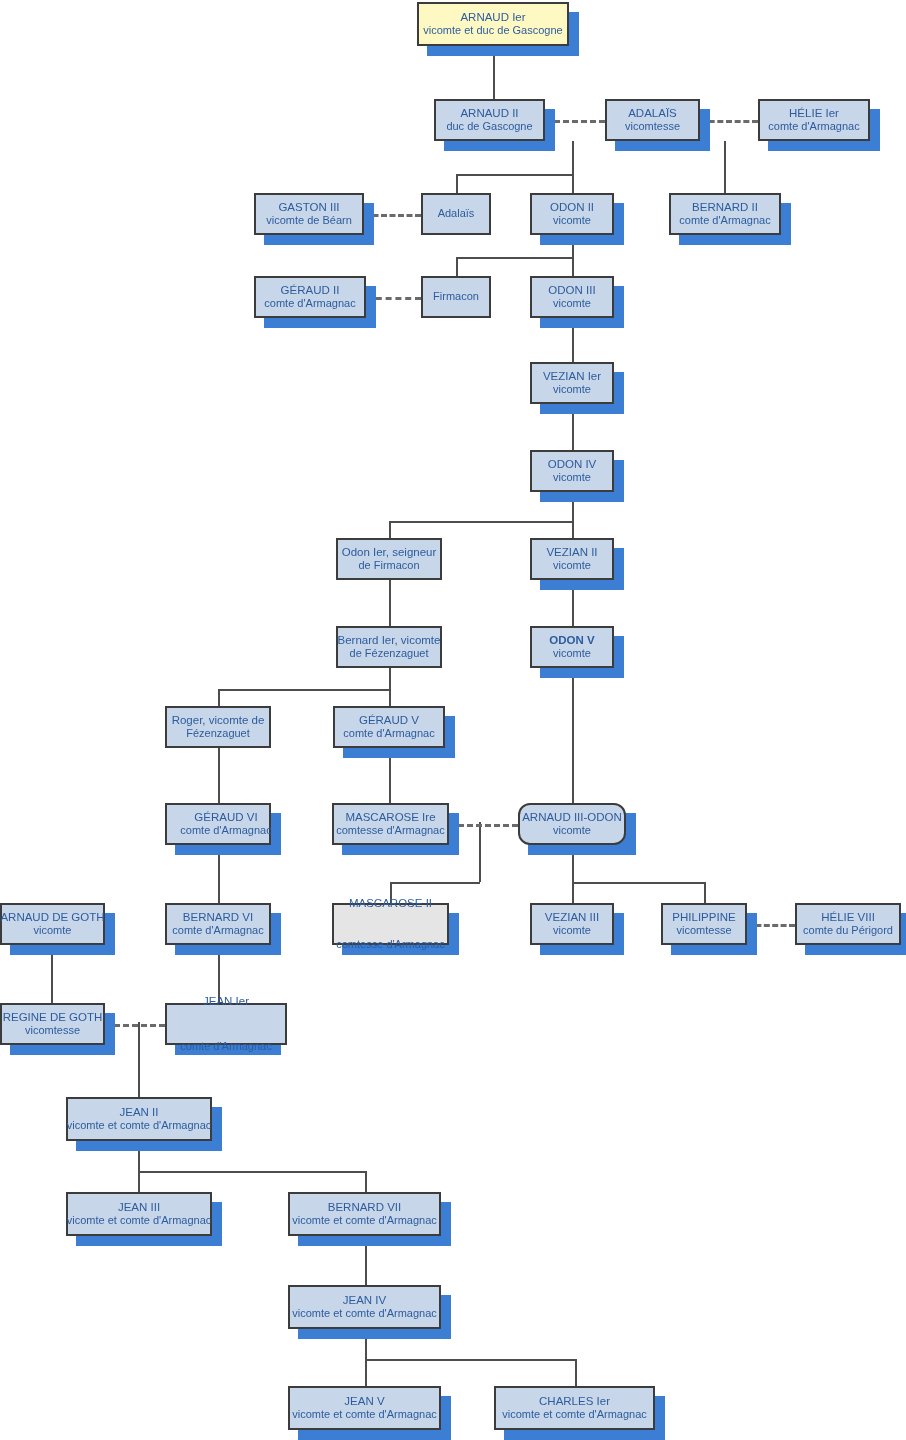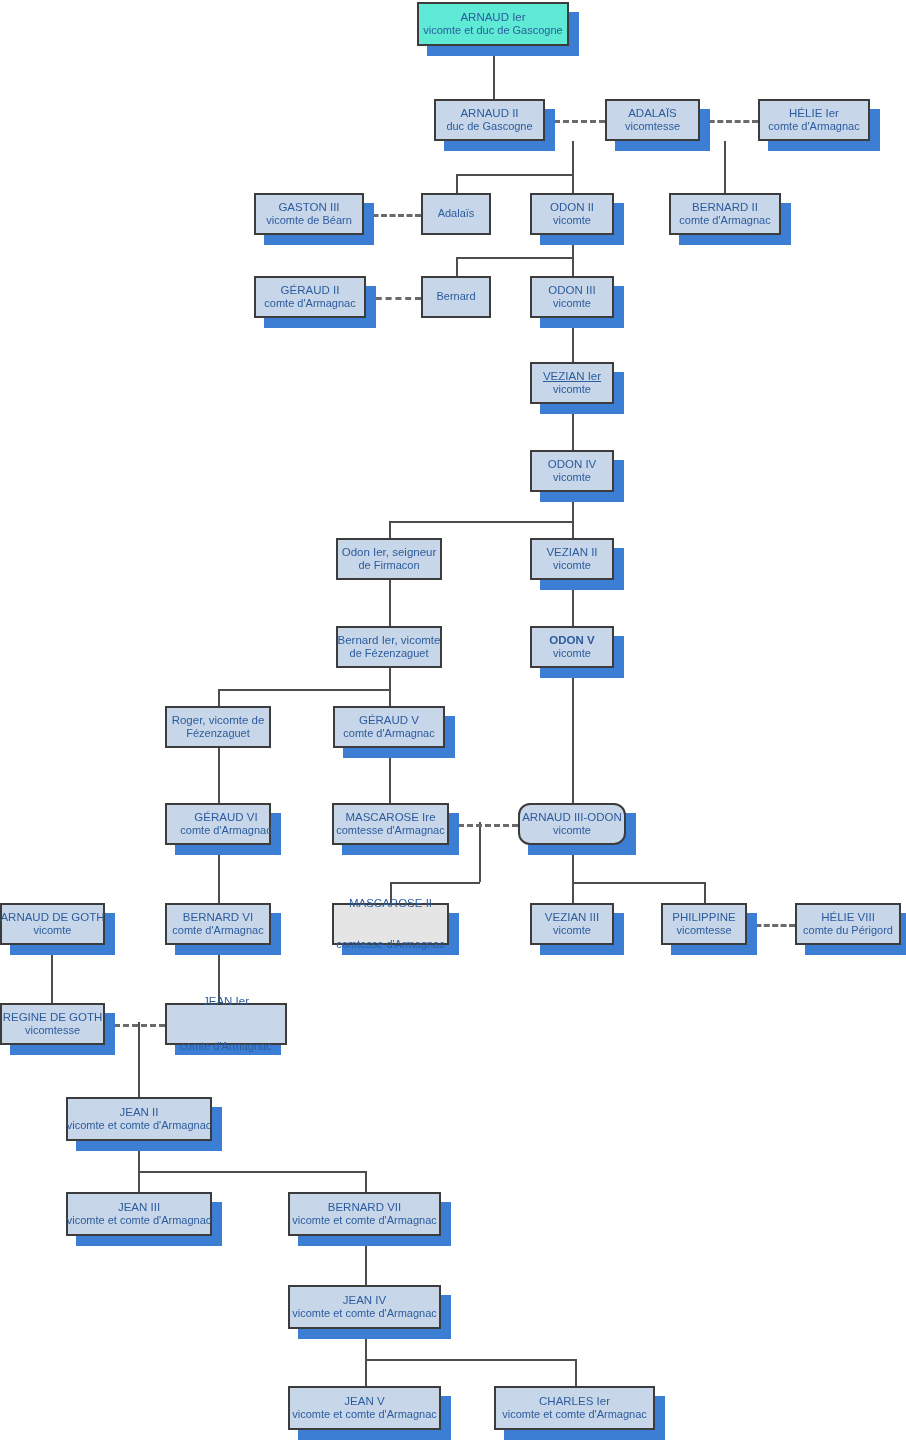--- a/index.html
+++ b/index.html
@@ -106,21 +106,21 @@
     <div class="line h" style="left: 365px; top: 1359px; background: rgb(77, 77, 77); width: 210px;"></div>
     <div class="line v" style="left: 365px; top: 1359px; background: rgb(77, 77, 77); height: 27px;"></div>
     <div class="line v" style="left: 575px; top: 1359px; background: rgb(77, 77, 77); height: 27px;"></div>
     <div class="dash" style="left: 545px; top: 120px; width: 60px; border-top-color: rgb(106, 106, 106);"></div>
     <div class="dash" style="left: 700px; top: 120px; width: 58px; border-top-color: rgb(106, 106, 106);"></div>
     <div class="dash" style="left: 364px; top: 214px; width: 57px; border-top-color: rgb(106, 106, 106);"></div>
     <div class="dash" style="left: 366px; top: 297px; width: 55px; border-top-color: rgb(106, 106, 106);"></div>
     <div class="dash" style="left: 449px; top: 824px; width: 69px; border-top-color: rgb(106, 106, 106);"></div>
     <div class="dash" style="left: 747px; top: 924px; width: 48px; border-top-color: rgb(106, 106, 106);"></div>
     <div class="dash" style="left: 105px; top: 1024px; width: 60px; border-top-color: rgb(106, 106, 106);"></div>
-    <div class="node" style="left: 417px; top: 2px; width: 152px; height: 44px; background: #5eead4; border-color: rgb(60, 60, 60);">
+    <div class="node" style="left: 417px; top: 2px; width: 152px; height: 44px; background: #fef9c3; border-color: rgb(60, 60, 60);">
       <span class="l1" style="color: rgb(45, 92, 158);">ARNAUD Ier</span>
       <span class="l2" style="color: rgb(45, 92, 158);">vicomte et duc de Gascogne</span>
     </div>
     <div class="node" style="left: 434px; top: 99px; width: 111px; height: 42px; background: rgb(199, 214, 232); border-color: rgb(60, 60, 60);">
       <span class="l1" style="color: rgb(45, 92, 158);">ARNAUD II</span>
       <span class="l2" style="color: rgb(45, 92, 158);">duc de Gascogne</span>
     </div>
     <div class="node" style="left: 605px; top: 99px; width: 95px; height: 42px; background: rgb(199, 214, 232); border-color: rgb(60, 60, 60);">
       <span class="l1" style="color: rgb(45, 92, 158);">ADALAÏS</span>
       <span class="l2" style="color: rgb(45, 92, 158);">vicomtesse</span>
@@ -142,28 +142,28 @@
     </div>
     <div class="node" style="left: 669px; top: 193px; width: 112px; height: 42px; background: rgb(199, 214, 232); border-color: rgb(60, 60, 60);">
       <span class="l1" style="color: rgb(45, 92, 158);">BERNARD II</span>
       <span class="l2" style="color: rgb(45, 92, 158);">comte d'Armagnac</span>
     </div>
     <div class="node" style="left: 254px; top: 276px; width: 112px; height: 42px; background: rgb(199, 214, 232); border-color: rgb(60, 60, 60);">
       <span class="l1" style="color: rgb(45, 92, 158);">GÉRAUD II</span>
       <span class="l2" style="color: rgb(45, 92, 158);">comte d'Armagnac</span>
     </div>
     <div class="node small" style="left: 421px; top: 276px; width: 70px; height: 42px; background: rgb(199, 214, 232); border-color: rgb(60, 60, 60);">
-      <span class="l1" style="color: rgb(45, 92, 158);">Bernard</span>
+      <span class="l1" style="color: rgb(45, 92, 158);">Firmacon</span>
     </div>
     <div class="node" style="left: 530px; top: 276px; width: 84px; height: 42px; background: rgb(199, 214, 232); border-color: rgb(60, 60, 60);">
       <span class="l1" style="color: rgb(45, 92, 158);">ODON III</span>
       <span class="l2" style="color: rgb(45, 92, 158);">vicomte</span>
     </div>
     <div class="node" style="left: 530px; top: 362px; width: 84px; height: 42px; background: rgb(199, 214, 232); border-color: rgb(60, 60, 60);">
-      <span class="l1" style="color: rgb(45, 92, 158); text-decoration: underline;">VEZIAN Ier</span>
+      <span class="l1" style="color: rgb(45, 92, 158);">VEZIAN Ier</span>
       <span class="l2" style="color: rgb(45, 92, 158);">vicomte</span>
     </div>
     <div class="node" style="left: 530px; top: 450px; width: 84px; height: 42px; background: rgb(199, 214, 232); border-color: rgb(60, 60, 60);">
       <span class="l1" style="color: rgb(45, 92, 158);">ODON IV</span>
       <span class="l2" style="color: rgb(45, 92, 158);">vicomte</span>
     </div>
     <div class="node" style="left: 336px; top: 538px; width: 106px; height: 42px; background: rgb(199, 214, 232); border-color: rgb(60, 60, 60);">
       <span class="l1" style="color: rgb(45, 92, 158);">Odon Ier, seigneur</span>
       <span class="l2" style="color: rgb(45, 92, 158);">de Firmacon</span>
     </div>

